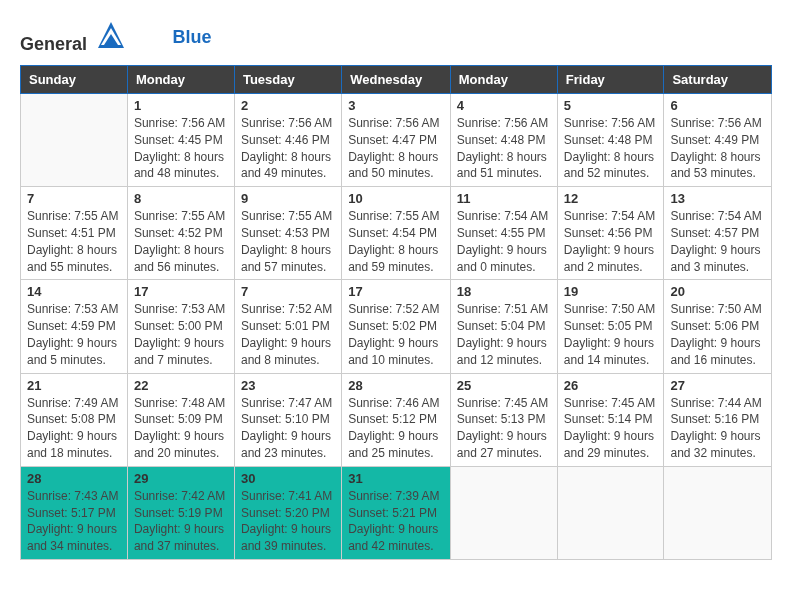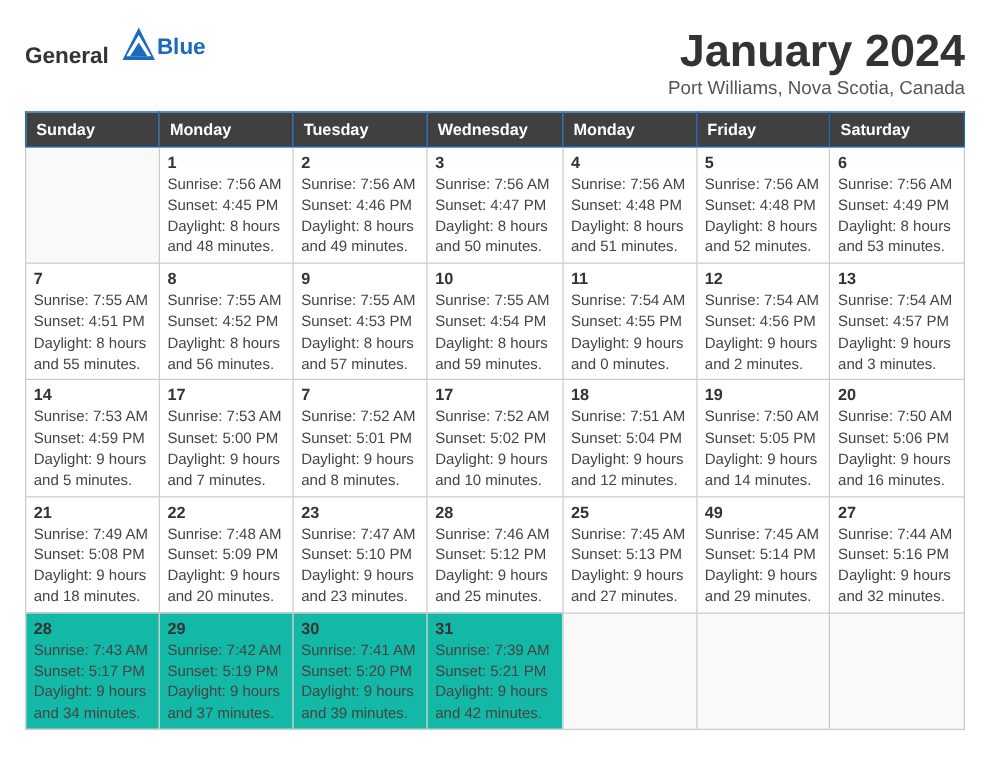--- a/index.html
+++ b/index.html
@@ -23,20 +23,21 @@
     }
     .logo-text-general {
       font-size: 18px;
       font-weight: bold;
       color: #333;
     }
     .logo-text-blue {
       font-size: 18px;
       font-weight: bold;
       color: #1a6bbf;
+      margin-left: 47px;
     }
     .logo-icon {
       width: 30px;
       height: 30px;
       margin-left: 4px;
     }
     .title-area {
       text-align: right;
     }
     .month-title {
@@ -101,24 +102,20 @@
     <div>
       <span class="logo-text-general">General</span>
       <svg class="logo-icon" viewBox="0 0 30 30">
         <polygon points="15,2 28,28 2,28" fill="#1a6bbf"></polygon>
         <polygon points="15,8 25,25 5,25" fill="white"></polygon>
         <polygon points="15,14 22,25 8,25" fill="#1a6bbf"></polygon>
       </svg>
     </div>
     <span class="logo-text-blue">Blue</span>
   </div>
-  <div class="title-area">
-    <div class="month-title">January 2024</div>
-    <div class="location-title">Port Williams, Nova Scotia, Canada</div>
-  </div>
 </div>
 
 <table class="calendar">
   <thead>
     <tr id="header-row">
     <th>Sunday</th>
         <th>Monday</th>
         <th>Tuesday</th>
         <th>Wednesday</th>
         <th>Monday</th>
@@ -229,21 +226,21 @@
         </td>
         <td>
           <span class="day-number">28</span>
           <div class="day-info">Sunrise: 7:46 AM<br>Sunset: 5:12 PM<br>Daylight: 9 hours<br>and 25 minutes.</div>
         </td>
         <td>
           <span class="day-number">25</span>
           <div class="day-info">Sunrise: 7:45 AM<br>Sunset: 5:13 PM<br>Daylight: 9 hours<br>and 27 minutes.</div>
         </td>
         <td>
-          <span class="day-number">49</span>
+          <span class="day-number">26</span>
           <div class="day-info">Sunrise: 7:45 AM<br>Sunset: 5:14 PM<br>Daylight: 9 hours<br>and 29 minutes.</div>
         </td>
         <td>
           <span class="day-number">27</span>
           <div class="day-info">Sunrise: 7:44 AM<br>Sunset: 5:16 PM<br>Daylight: 9 hours<br>and 32 minutes.</div>
         </td>
       </tr>
       <tr class="week-row last-row">
         <td>
           <span class="day-number">28</span>

